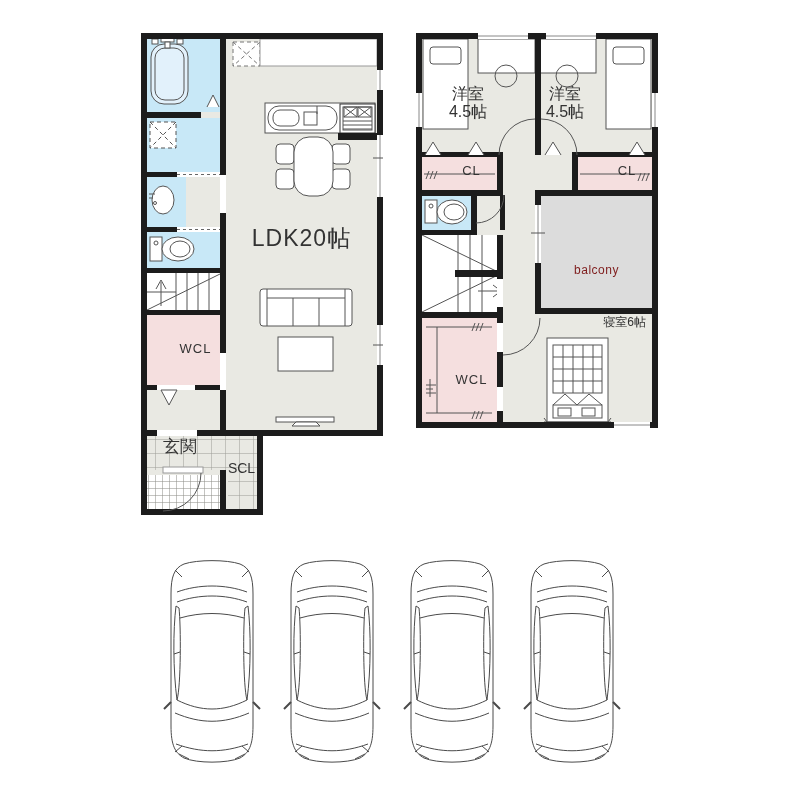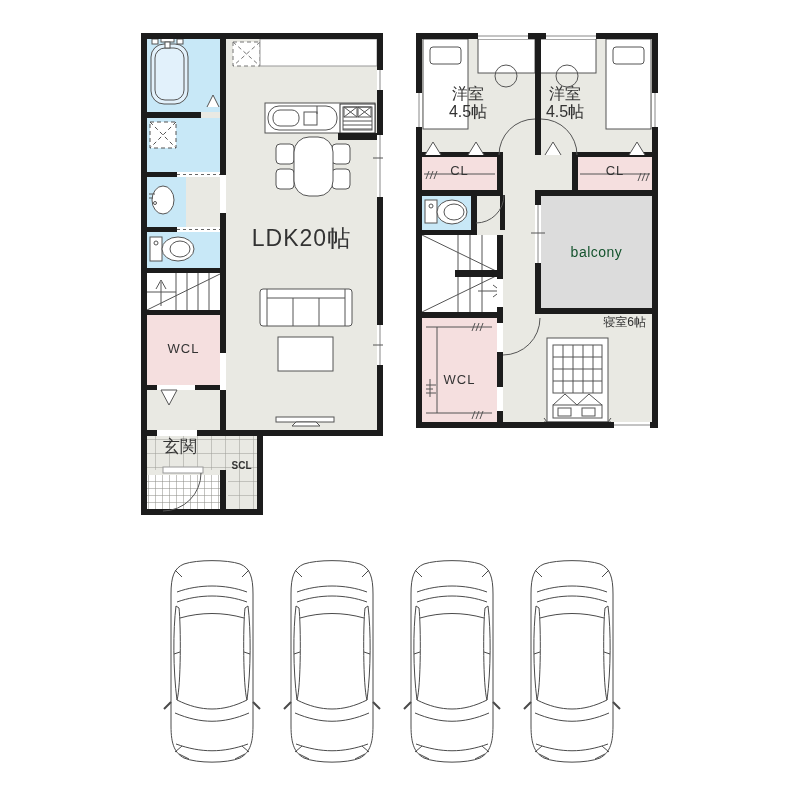--- a/index.html
+++ b/index.html
@@ -4,25 +4,25 @@
 <style>
   html,body{margin:0;padding:0;background:#fff;}
   #page{position:relative;width:800px;height:800px;background:#ffffff;overflow:hidden;
         font-family:"Liberation Sans","DejaVu Sans",sans-serif;color:#333;}
   .plan{position:absolute;}
   .plan svg{position:absolute;left:0;top:0;}
   .lbl{position:absolute;color:#333;line-height:1.15;white-space:nowrap;}
   .ctr{text-align:center;}
   .ldk-lbl{font-size:23px;letter-spacing:1px;}
   .rm-lbl{font-size:16px;white-space:normal;}
-  .sm-lbl{font-size:13px;letter-spacing:1px;}
+  .sm-lbl{font-size:13px;letter-spacing:1px;margin-left:12px;}
   .md-lbl{font-size:12px;}
-  .bal-lbl{font-size:14px;color:#14532d;letter-spacing:0.5px;}
+  .bal-lbl{font-size:12px;color:#7f1d1d;letter-spacing:0.5px;margin-top:20px;}
   .gen-lbl{font-size:17px;}
-  .scl-lbl{font-size:10px;font-weight:bold;}
+  .scl-lbl{font-size:14px;}
   .car{position:absolute;width:98px;height:206px;}
 </style>
 </head>
 <body>
 
 <div id="page">
 
   <svg width="0" height="0" style="position:absolute" aria-hidden="true">
     <defs>
       <pattern id="tileL" width="14" height="14" patternUnits="userSpaceOnUse">

